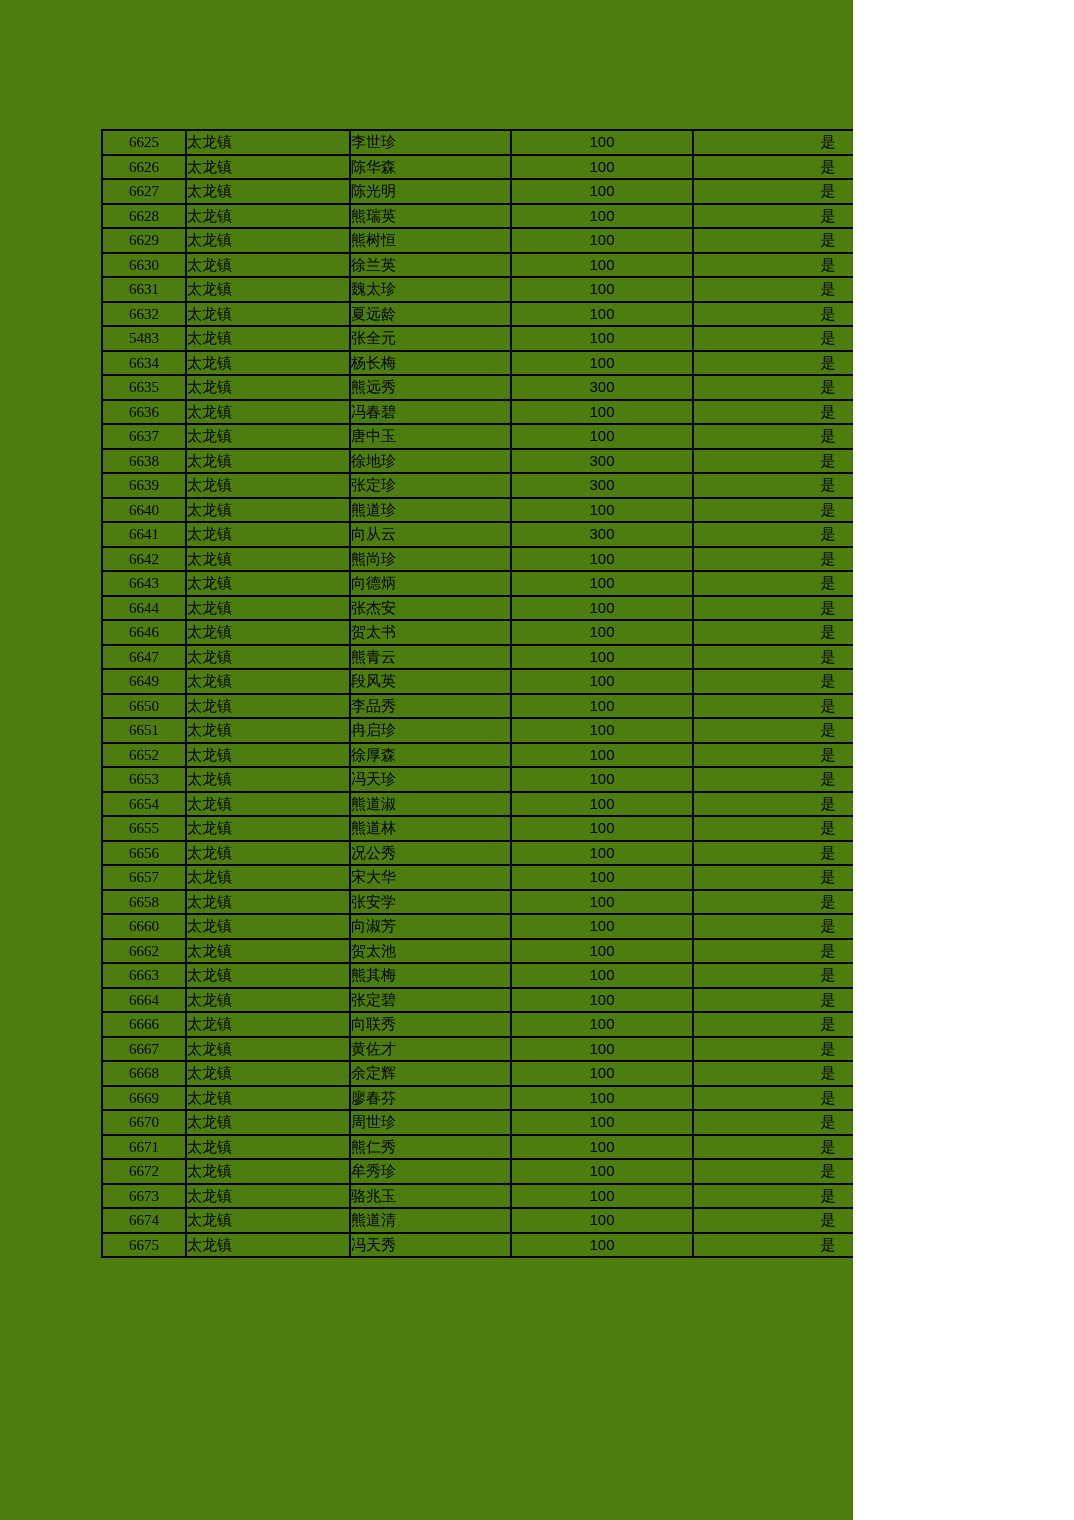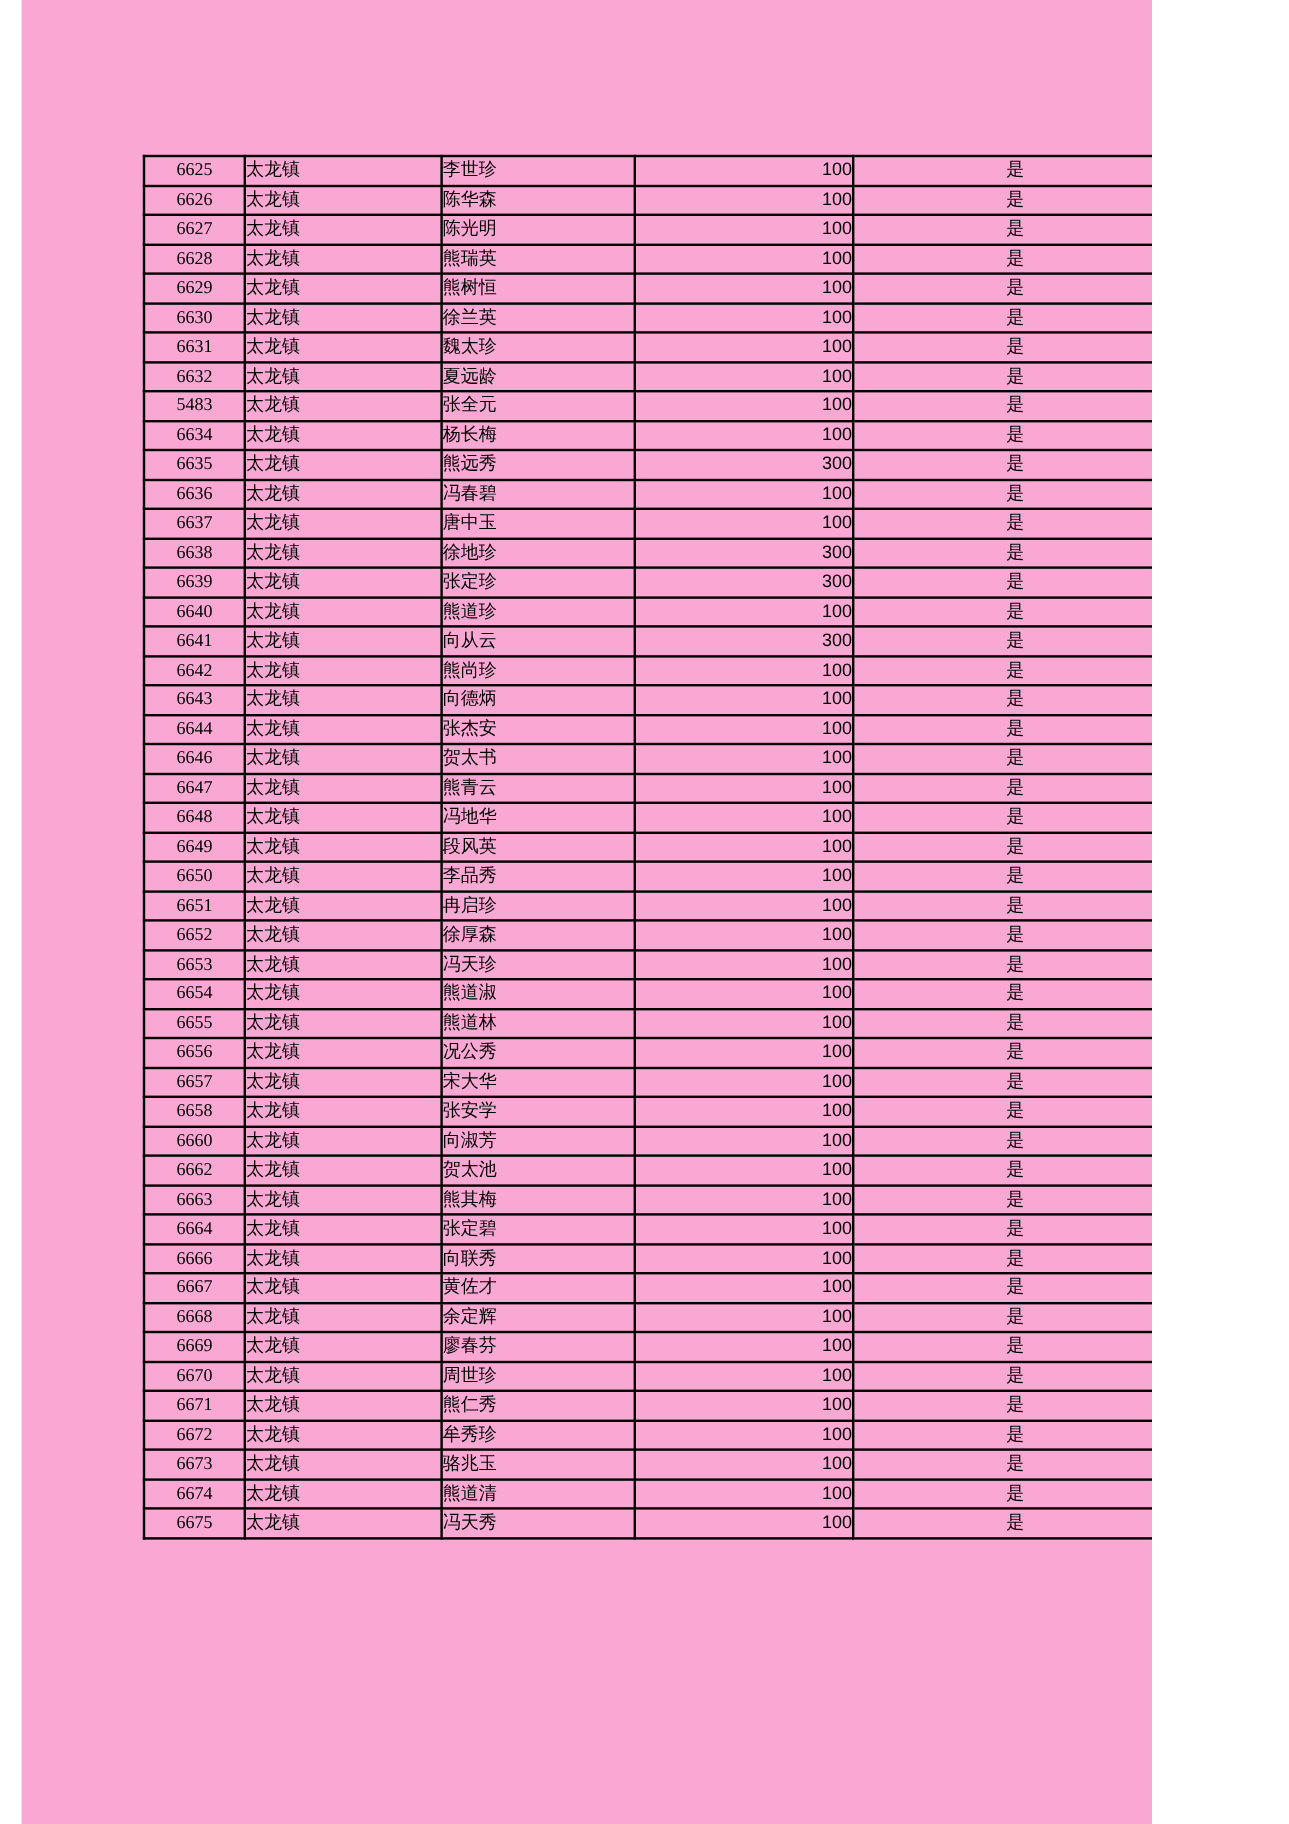--- a/index.html
+++ b/index.html
@@ -4,25 +4,24 @@
 <style>
   html, body { margin: 0; padding: 0; }
   body {
     width: 1074px;
     height: 1520px;
     background: #ffffff;
     font-family: "Liberation Serif", "DejaVu Serif", serif;
   }
   .page {
     position: relative;
-    width: 942px;
+    width: 853px;
     height: 1520px;
-    background: #f9a8d4;
+    background: #4d7c0f;
     overflow: hidden;
-    margin-left: 18px;
   }
   table.grid {
     position: absolute;
     left: 101px;
     top: 129px;
     width: 861px;
     border-collapse: collapse;
     table-layout: fixed;
   }
   table.grid td {
@@ -40,21 +39,21 @@
     text-align: center;
     font-size: 17px;
     font-family: "Liberation Serif", "DejaVu Serif", serif;
   }
   td.cell-town, td.cell-name {
     text-align: left;
     padding-left: 5px;
     font-size: 15px;
   }
   td.cell-amount {
-    text-align: right;
+    text-align: center;
     padding-left: 4px;
     font-size: 15px;
     font-family: "Liberation Sans", "DejaVu Sans", sans-serif;
   }
   td.cell-confirm {
     text-align: center;
     font-size: 15px;
   }
 </style>
 </head>
@@ -218,27 +217,20 @@
           <td class="cell-confirm">是</td>
         </tr>
         <tr>
           <td class="cell-id">6647</td>
           <td class="cell-town">太龙镇</td>
           <td class="cell-name">熊青云</td>
           <td class="cell-amount">100</td>
           <td class="cell-confirm">是</td>
         </tr>
         <tr>
-          <td class="cell-id">6648</td>
-          <td class="cell-town">太龙镇</td>
-          <td class="cell-name">冯地华</td>
-          <td class="cell-amount">100</td>
-          <td class="cell-confirm">是</td>
-        </tr>
-        <tr>
           <td class="cell-id">6649</td>
           <td class="cell-town">太龙镇</td>
           <td class="cell-name">段风英</td>
           <td class="cell-amount">100</td>
           <td class="cell-confirm">是</td>
         </tr>
         <tr>
           <td class="cell-id">6650</td>
           <td class="cell-town">太龙镇</td>
           <td class="cell-name">李品秀</td>

